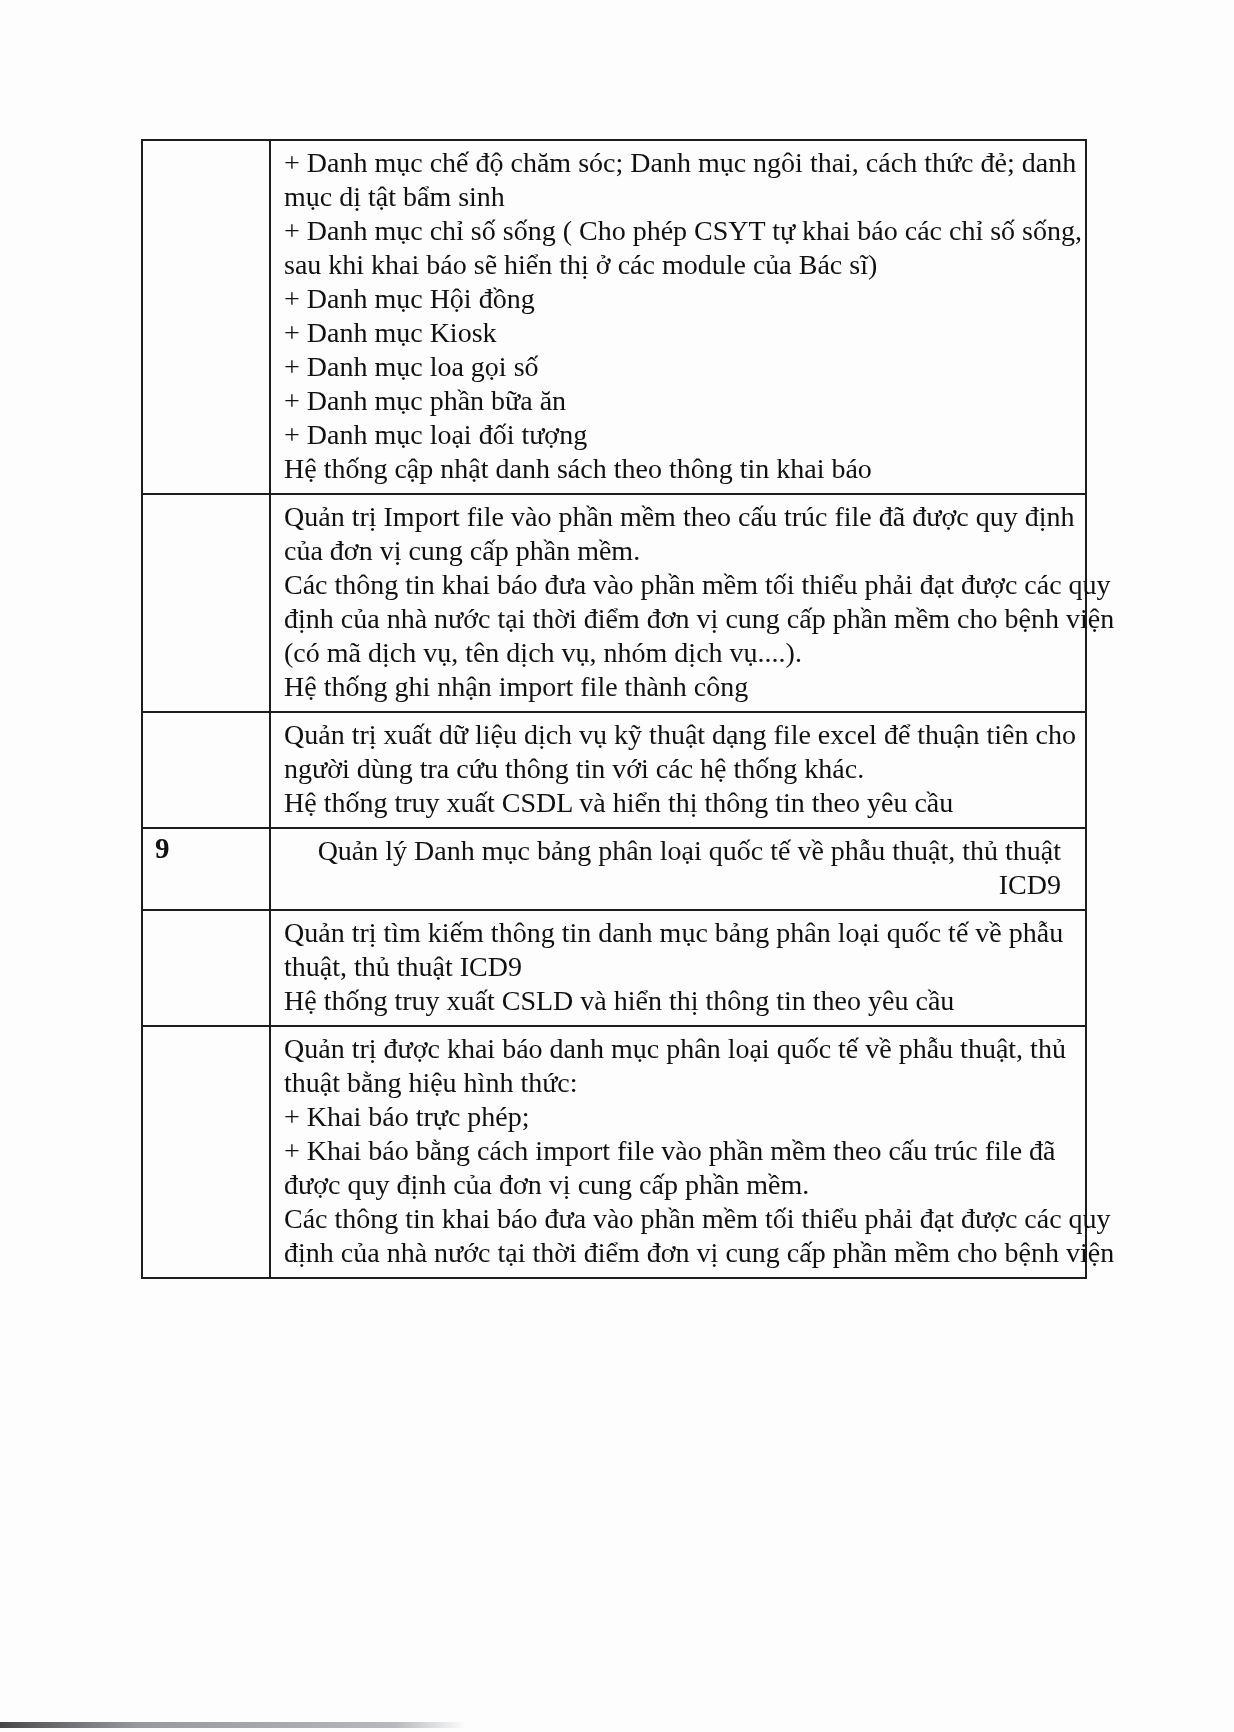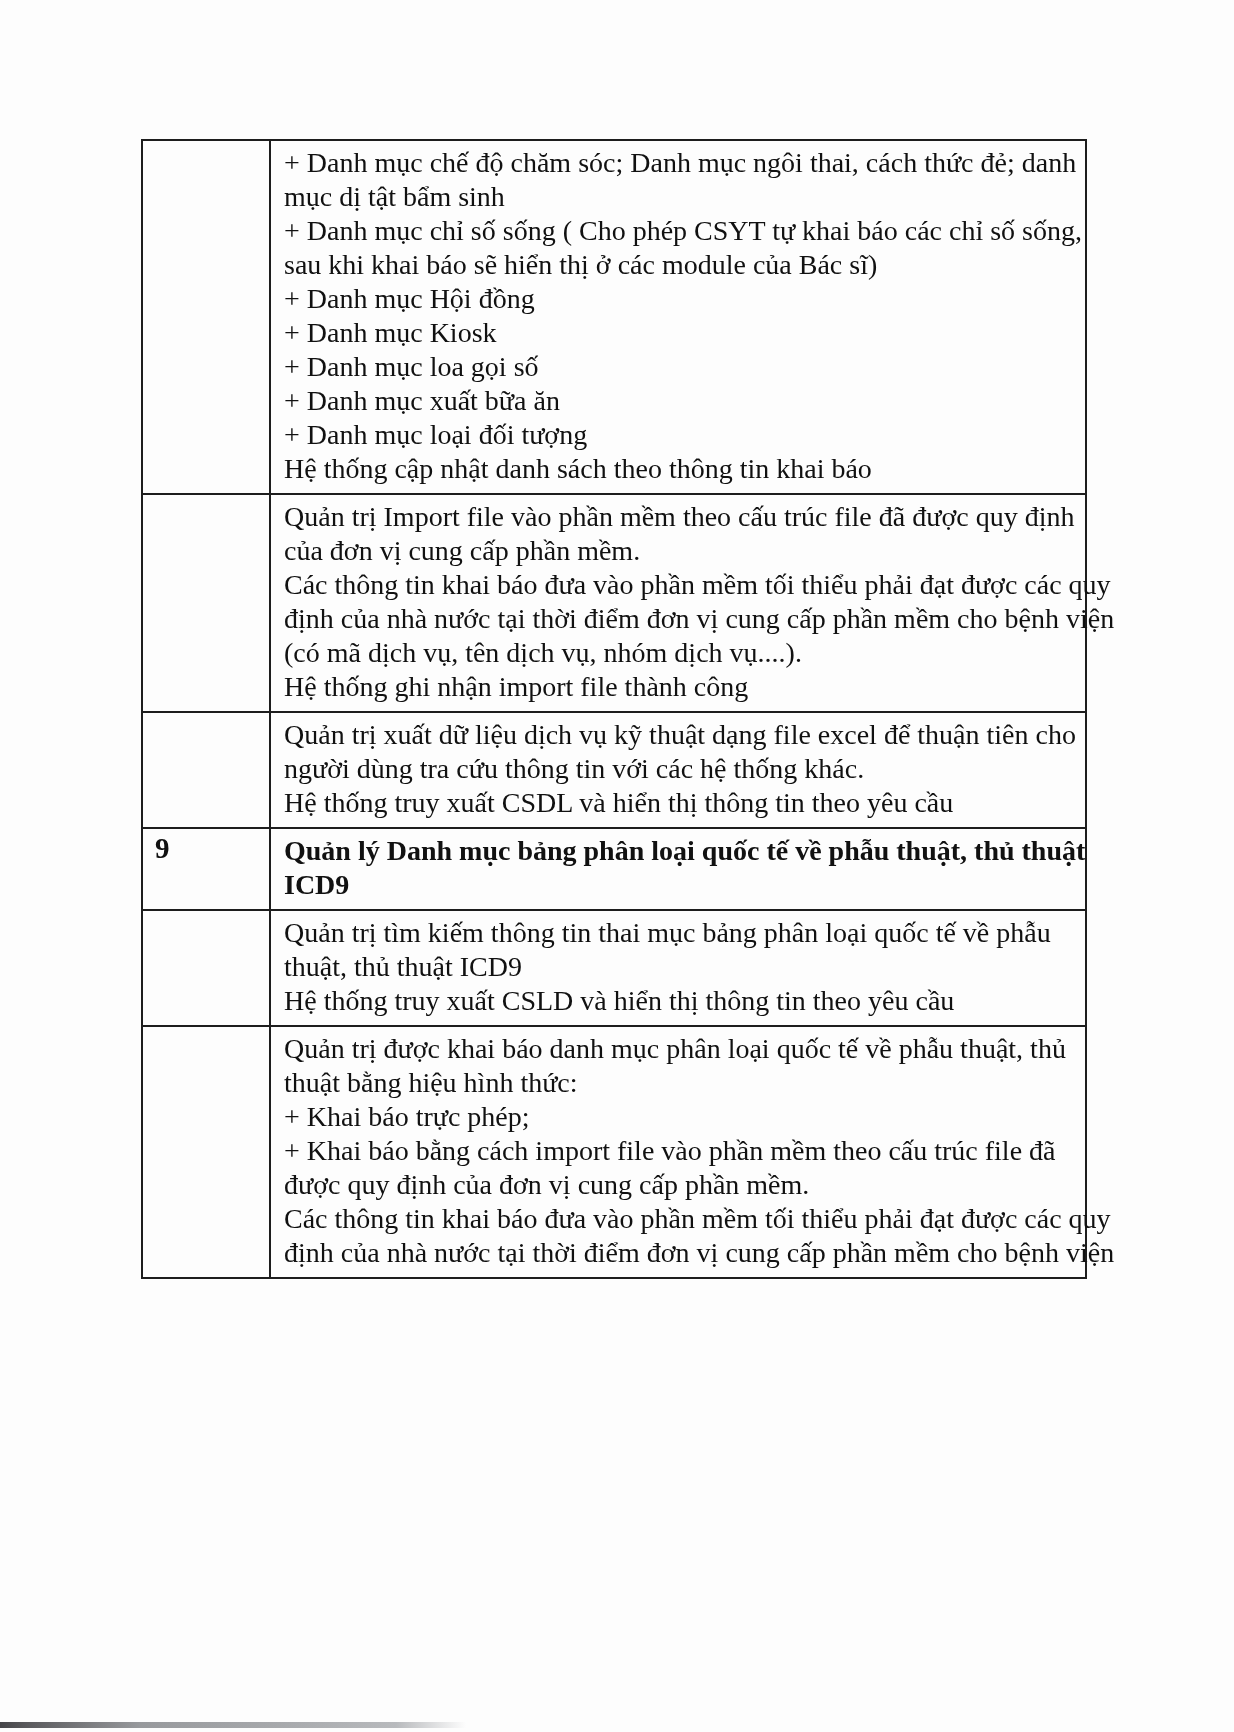--- a/index.html
+++ b/index.html
@@ -41,21 +41,22 @@
   td.content-cell {
     padding: 5px 24px 7px 13px;
   }
   .line {
     font-size: 28px;
     line-height: 34px;
     color: #111111;
     white-space: nowrap;
   }
   tr.bold-row .line {
-    font-weight: bold;
+    font-weight: normal;
+    text-align: right;
   }
   .scan-bar {
     position: absolute;
     left: 0;
     top: 1722px;
     width: 466px;
     height: 6px;
     background: linear-gradient(to right,
       #454548 0%, #5a5a5d 6%, #97999c 30%,
       #a7a9ac 60%, #b8babd 85%, rgba(200,202,205,0) 100%);
@@ -72,21 +73,21 @@
             <div class="num-text"></div>
           </td>
           <td class="content-cell">
             <div class="line">+ Danh mục chế độ chăm sóc; Danh mục ngôi thai, cách thức đẻ; danh</div>
             <div class="line">mục dị tật bẩm sinh</div>
             <div class="line">+ Danh mục chỉ số sống ( Cho phép CSYT tự khai báo các chỉ số sống,</div>
             <div class="line">sau khi khai báo sẽ hiển thị ở các module của Bác sĩ)</div>
             <div class="line">+ Danh mục Hội đồng</div>
             <div class="line">+ Danh mục Kiosk</div>
             <div class="line">+ Danh mục loa gọi số</div>
-            <div class="line">+ Danh mục xuất bữa ăn</div>
+            <div class="line">+ Danh mục phần bữa ăn</div>
             <div class="line">+ Danh mục loại đối tượng</div>
             <div class="line">Hệ thống cập nhật danh sách theo thông tin khai báo</div>
           </td>
         </tr>
         <tr>
           <td class="num-cell">
             <div class="num-text"></div>
           </td>
           <td class="content-cell">
             <div class="line">Quản trị Import file vào phần mềm theo cấu trúc file đã được quy định</div>
@@ -114,21 +115,21 @@
           <td class="content-cell">
             <div class="line">Quản lý Danh mục bảng phân loại quốc tế về phẫu thuật, thủ thuật</div>
             <div class="line">ICD9</div>
           </td>
         </tr>
         <tr>
           <td class="num-cell">
             <div class="num-text"></div>
           </td>
           <td class="content-cell">
-            <div class="line">Quản trị tìm kiếm thông tin thai mục bảng phân loại quốc tế về phẫu</div>
+            <div class="line">Quản trị tìm kiếm thông tin danh mục bảng phân loại quốc tế về phẫu</div>
             <div class="line">thuật, thủ thuật ICD9</div>
             <div class="line">Hệ thống truy xuất CSLD và hiển thị thông tin theo yêu cầu</div>
           </td>
         </tr>
         <tr>
           <td class="num-cell">
             <div class="num-text"></div>
           </td>
           <td class="content-cell">
             <div class="line">Quản trị được khai báo danh mục phân loại quốc tế về phẫu thuật, thủ</div>

